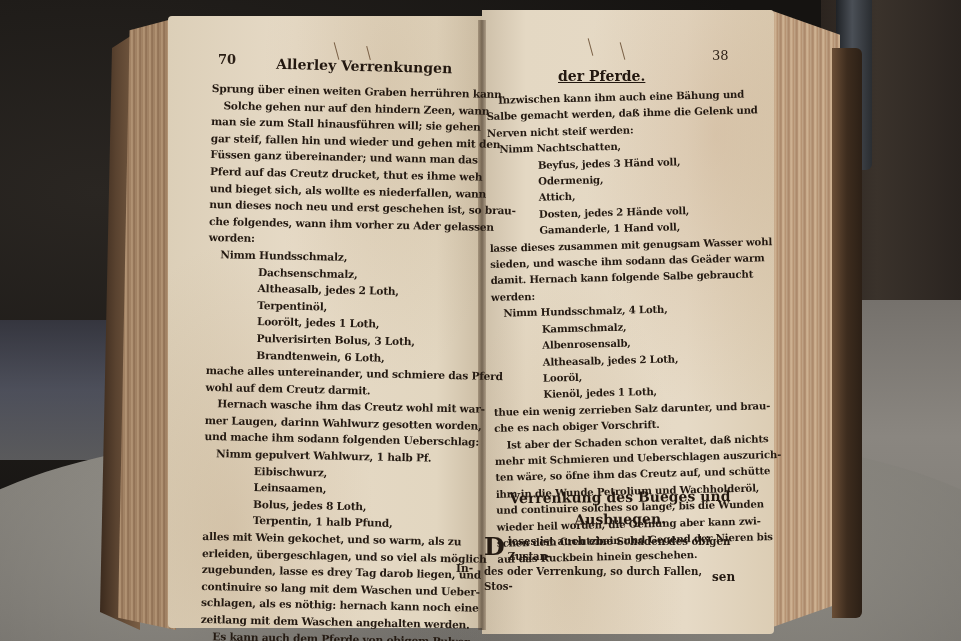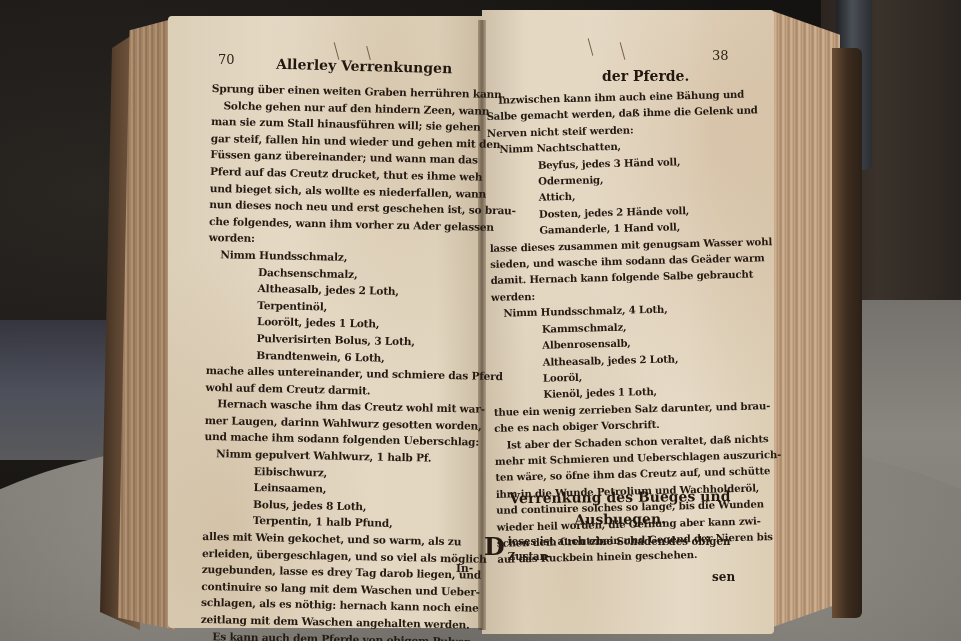--- a/index.html
+++ b/index.html
@@ -134,21 +134,21 @@
 
 <div class="page-left"></div>
 <div class="page-right"></div>
 <div class="gutter"></div>
 
 <div class="pen-mark" style="left:336px;top:42px;"></div>
 <div class="pen-mark" style="left:368px;top:46px;height:14px;"></div>
 <div class="pen-mark" style="left:590px;top:38px;"></div>
 <div class="pen-mark" style="left:622px;top:42px;"></div>
 
-<div class="page-num" style="left:218px;top:52px;">70</div>
+<div class="page-num" style="left:218px;top:52px;font-weight:bold;">70</div>
 <div class="running-head" style="left:276px;top:58px;transform:rotate(1.5deg);">Allerley Verrenkungen</div>
 
 <div class="text left-text" style="top:80px;">
   <span class="line">Sprung über einen weiten Graben herrühren kann.</span>
   <span class="line indent1">Solche gehen nur auf den hindern Zeen, wann</span>
   <span class="line">man sie zum Stall hinausführen will; sie gehen</span>
   <span class="line">gar steif, fallen hin und wieder und gehen mit den</span>
   <span class="line">Füssen ganz übereinander; und wann man das</span>
   <span class="line">Pferd auf das Creutz drucket, thut es ihme weh</span>
   <span class="line">und bieget sich, als wollte es niederfallen, wann</span>
@@ -177,21 +177,21 @@
   <span class="line">zugebunden, lasse es drey Tag darob liegen, und</span>
   <span class="line">continuire so lang mit dem Waschen und Ueber-</span>
   <span class="line">schlagen, als es nöthig: hernach kann noch eine</span>
   <span class="line">zeitlang mit dem Waschen angehalten werden.</span>
   <span class="line indent1">Es kann auch dem Pferde von obigem Pulver</span>
 
 </div>
 <div class="catchword-left">In-</div>
 
 <div class="page-num" style="left:712px;top:48px;">38</div>
-<div class="running-head" style="left:602px;top:68px;">der Pferde.</div>
+<div class="running-head" style="left:558px;top:68px;text-decoration:underline;">der Pferde.</div>
 
 <div class="text right-text">
   <span class="line indent1">Inzwischen kann ihm auch eine Bähung und</span>
   <span class="line">Salbe gemacht werden, daß ihme die Gelenk und</span>
   <span class="line">Nerven nicht steif werden:</span>
   <span class="line indent1">Nimm Nachtschatten,</span>
   <span class="line indent2">Beyfus, jedes 3 Händ voll,</span>
   <span class="line indent2">Odermenig,</span>
   <span class="line indent2">Attich,</span>
   <span class="line indent2">Dosten, jedes 2 Hände voll,</span>
@@ -219,14 +219,15 @@
 </div>
 
 <div class="section-title">
   <span class="line">Verrenkung des Bueges und</span>
   <span class="line">Ausbuegen.</span>
 </div>
 
 <div class="para-after">
   <span class="dropcap">D</span>
   <span class="line">ieses ist auch eine Schaden des obigen Zustan-</span>
+  <span class="line">des oder Verrenkung, so durch Fallen, Stos-</span>
 </div>
 <div class="catchword-right">sen</div>
 
 </body></html>

